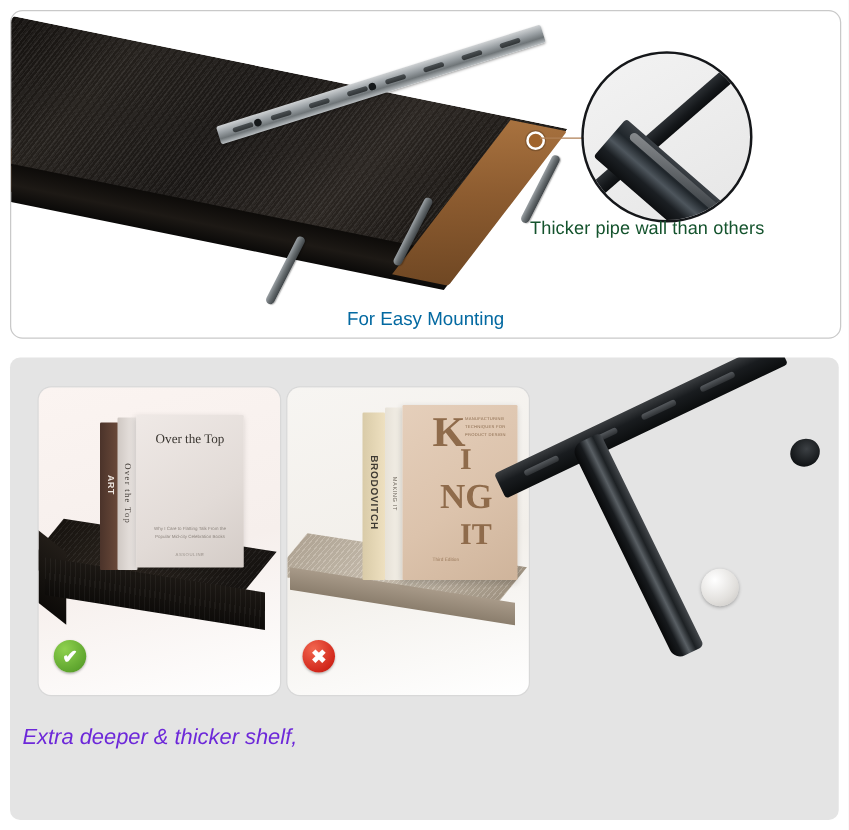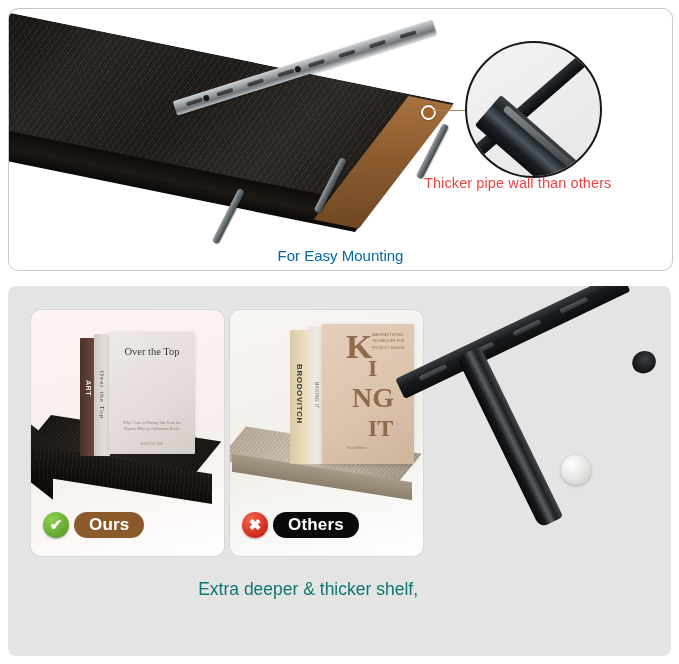--- a/index.html
+++ b/index.html
@@ -104,21 +104,21 @@
 
   .anchor-dot{
     position:absolute;width:11px;height:11px;border-radius:50%;
     background:#a0642c;border:2px solid #ffffff;
     box-shadow:0 0 0 1px rgba(0,0,0,.18);
   }
   .leader{position:absolute;background:#b08056;}
 
   .callout-top{
     position:absolute;left:415px;top:166px;width:230px;
-    font-size:14.5px;color:#ef4444;letter-spacing:.1px;
+    font-size:14.5px;color:#14532d;letter-spacing:.1px;
   }
 
   .headline{
     position:absolute;left:0;right:0;top:206px;text-align:center;
     font-size:26.5px;font-weight:700;color:#151515;letter-spacing:-.4px;
   }
   .subhead{
     position:absolute;left:0;right:0;top:238px;text-align:center;
     font-size:15px;color:#0369a1;
   }
@@ -265,22 +265,22 @@
   .mark-no{background:radial-gradient(circle at 34% 28%,#f2664f,#d1271b 72%,#a51a11);}
   .pill{
     height:26px;padding:0 15px;border-radius:14px;
     display:flex;align-items:center;
     color:#ffffff;font-size:17px;font-weight:700;letter-spacing:.2px;
   }
   .pill-ours{background:#8b5a2b;}
   .pill-others{background:#0a0a0a;}
 
   .caption-left{
-    position:absolute;left:10px;top:292px;width:400px;text-align:right;
-    font-size:17.5px;color:#0f766e;line-height:1.32;
+    position:absolute;left:10px;top:292px;width:400px;text-align:left;
+    font-size:17.5px;color:#6d28d9;line-height:1.32;font-style:italic;
   }
 
   
   .bracket-stage{position:absolute;left:410px;top:0;width:253px;height:300px;}
   .br-flat{
     position:absolute;left:-18px;top:92px;width:250px;height:22px;
     transform:rotate(-25.5deg);transform-origin:left center;
     background:linear-gradient(180deg,#3a3d40 0%,#191c1f 42%,#0b0d0e 100%);
     border-radius:3px;
   }
@@ -368,21 +368,20 @@
       <span>Over the Top</span>
     </div>
     <div class="book bk-overtop">
       <div class="bk-title">Over the Top</div>
       <div class="bk-sub">Why I Care to Flatting Talk From the Popular Mid-city Celebration Books</div>
       <div class="bk-brand">ASSOULINE</div>
     </div>
 
     <div class="badge-row">
       <div class="mark mark-ok">✔</div>
-      <div class="pill pill-ours">Ours</div>
     </div>
   </div>
 
   <div class="photo-card card-others">
     <div class="sh-wood-top"></div>
     <div class="sh-wood-face"></div>
 
     <div class="book bk-spine-brod">
       <span>BRODOVITCH</span>
     </div>
@@ -393,21 +392,20 @@
       <div class="ktiny">MANUFACTURING TECHNIQUES FOR PRODUCT DESIGN</div>
       <div class="kl k1">K</div>
       <div class="kl k2">I</div>
       <div class="kl k3">NG</div>
       <div class="kl k4">IT</div>
       <div class="ked">Third Edition</div>
     </div>
 
     <div class="badge-row">
       <div class="mark mark-no">✖</div>
-      <div class="pill pill-others">Others</div>
     </div>
   </div>
 
   <div class="bracket-stage">
     <div class="br-flat">
       <span class="bslot" style="left:22px"></span>
       <span class="bslot" style="left:74px"></span>
       <span class="bslot" style="left:126px"></span>
       <span class="bslot" style="left:178px"></span>
     </div>

